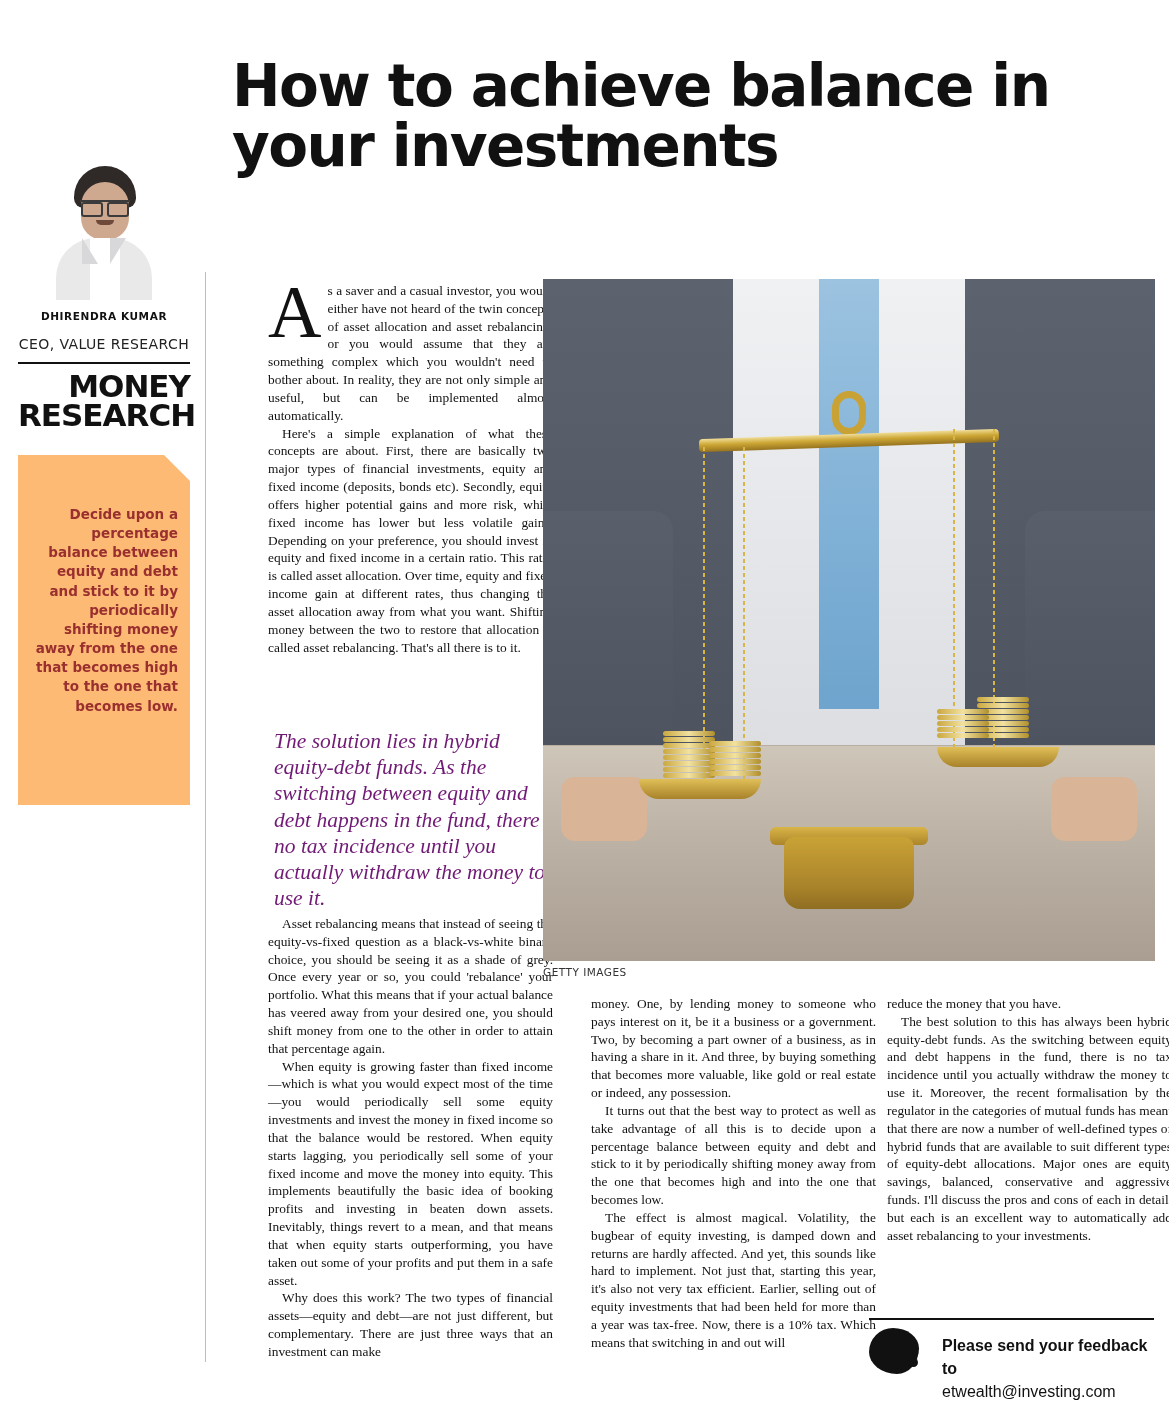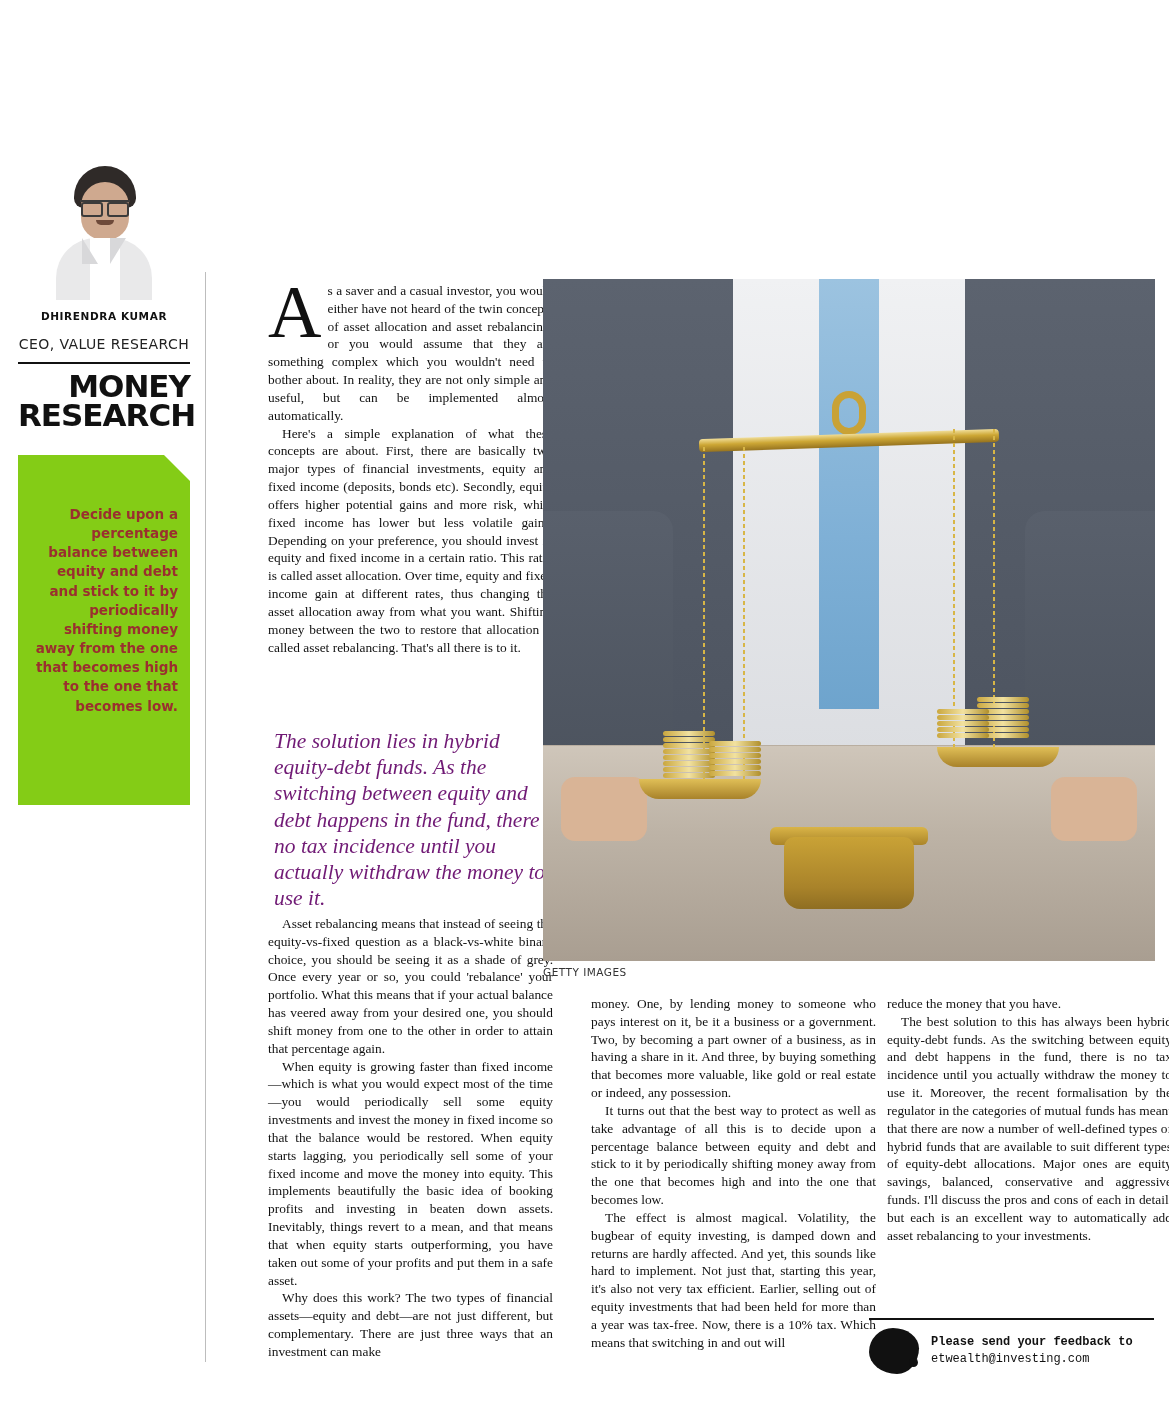--- a/index.html
+++ b/index.html
@@ -155,21 +155,21 @@
     letter-spacing: -1px;
     text-align: right;
     color: #111;
   }
   .pullbox {
     position: absolute;
     left: 18px;
     top: 455px;
     width: 172px;
     height: 350px;
-    background: #84cc16;
+    background: #fdba74;
   }
   .pullbox .notch {
     position: absolute;
     right: 0; top: 0;
     width: 0; height: 0;
     border-style: solid;
     border-width: 0 26px 26px 0;
     border-color: transparent #ffffff transparent transparent;
   }
   .pullbox-text {
@@ -396,33 +396,34 @@
   .blot::after {
     content: "";
     position: absolute;
     left: 40px; top: 30px;
     width: 9px; height: 9px;
     background: #111;
     border-radius: 50%;
   }
   .feedback-text {
     position: absolute;
-    left: 62px; top: 16px;
-    font-family: Liberation Mono, monospace;
-    font-size: 12px;
+    left: 73px; top: 16px;
+    font-family: Liberation Sans, sans-serif;
+    font-size: 16px;
     line-height: 1.45;
     color: #111;
   }
   .feedback-text .b { font-weight: bold; }
 </style>
 </head>
 <body>
 
 <div class="page">
 
+  <h1 class="headline">How to achieve balance in your investments</h1>
 
   <div class="rail">
     <div class="author-photo">
       <div class="hair"></div>
       <div class="face"></div>
       <div class="mouth"></div>
       <div class="glasses">
         <span class="g1"></span>
           <span class="g2"></span>
       </div>

